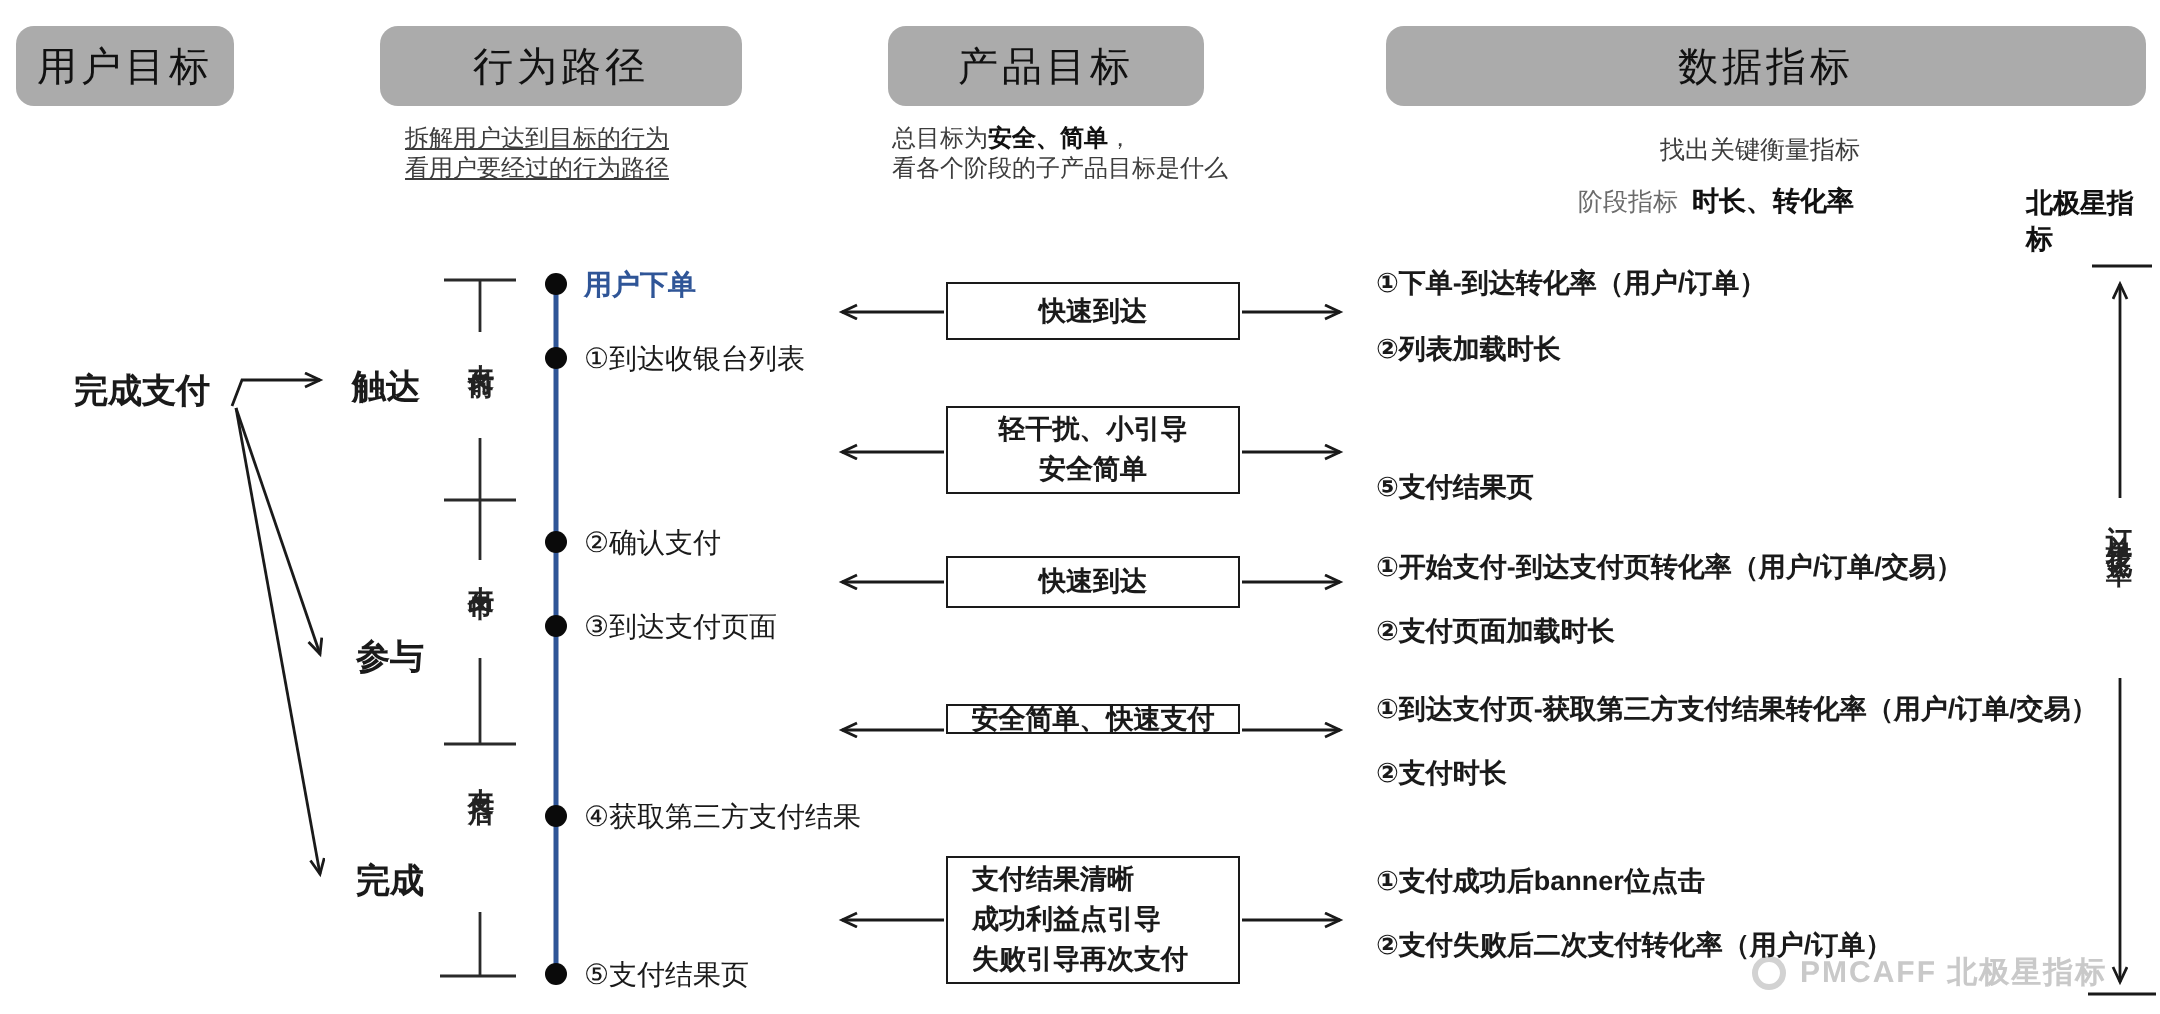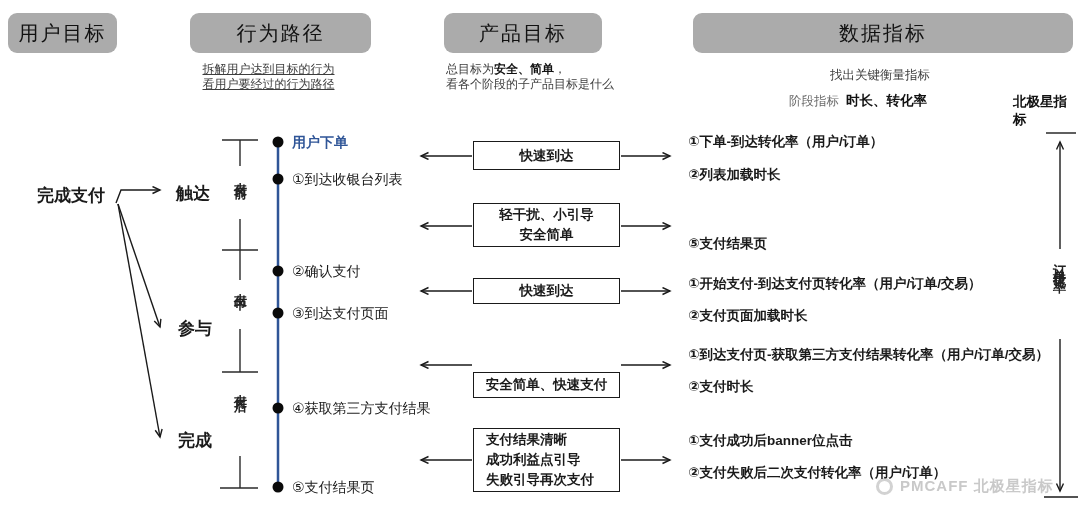--- a/index.html
+++ b/index.html
@@ -137,21 +137,21 @@
   <div class="pbox fg" style="top:141px;height:29px;">
     <div>快速到达</div>
   </div>
   <div class="pbox fg" style="top:203px;height:44px;">
     <div>轻干扰、小引导</div>
     <div>安全简单</div>
   </div>
   <div class="pbox fg" style="top:278px;height:26px;">
     <div>快速到达</div>
   </div>
-  <div class="pbox fg" style="top:372px;height:26px;text-align:right;">
+  <div class="pbox fg" style="top:352px;height:15px;text-align:right;">
     <div>安全简单、快速支付</div>
   </div>
   <div class="pbox left-align fg" style="top:428px;height:64px;">
     <div>支付结果清晰</div>
     <div>成功利益点引导</div>
     <div>失败引导再次支付</div>
   </div>
 
   <div class="metric fg" style="top:133px;">①下单-到达转化率（用户/订单）</div>
   <div class="metric fg" style="top:166px;">②列表加载时长</div>

